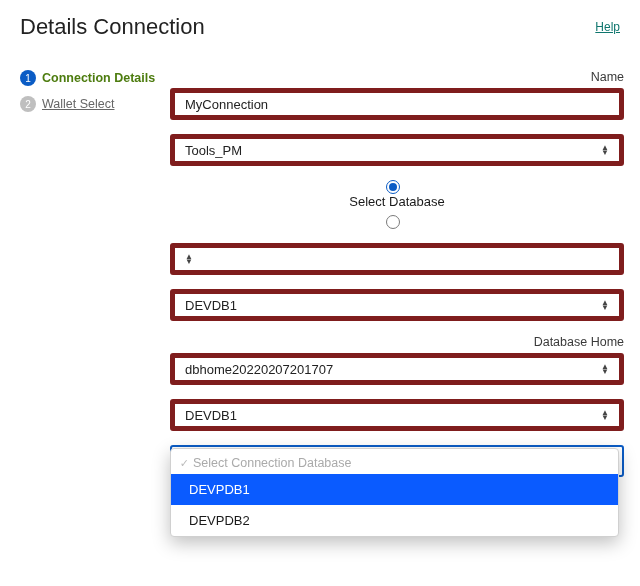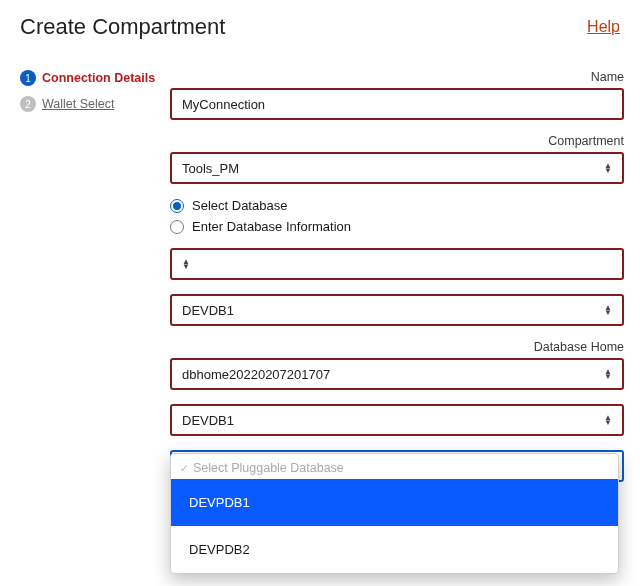--- a/index.html
+++ b/index.html
@@ -17,23 +17,23 @@
     display: flex;
     justify-content: space-between;
     align-items: center;
   }
   .header h1 {
     font-size: 22px;
     font-weight: 400;
     color: #222;
   }
   .help-link {
-    color: #c2410c;
+    color: #0f766e;
     text-decoration: underline;
-    font-size: 16px;
+    font-size: 12px;
     cursor: pointer;
   }
   .body {
     display: flex;
     padding: 20px 16px 0 20px;
   }
   .steps {
     width: 150px;
     flex-shrink: 0;
   }
@@ -47,21 +47,21 @@
     width: 16px; height: 16px;
     border-radius: 50%;
     display: inline-flex;
     align-items: center; justify-content: center;
     font-size: 10px;
     color: #fff;
     margin-right: 6px;
     flex-shrink: 0;
   }
   .step-active .step-num { background: #0b5cc5; }
-  .step-active .step-label { font-weight: 600; color: #b91c1c; }
+  .step-active .step-label { font-weight: 600; color: #4d7c0f; }
   .step-inactive .step-num { background: #bfbfbf; }
   .step-inactive .step-label { color: #666; text-decoration: underline; }
   .form {
     flex: 1;
     min-width: 0;
   }
   .field {
     margin-bottom: 14px;
     text-align: right;
   }
@@ -79,21 +79,21 @@
   .compartment-strong { font-weight: 600; }
   .change-link {
     color: #0b5cc5;
     text-decoration: underline;
     cursor: pointer;
     margin-left: 6px;
   }
   .input, .select {
     width: 100%;
     height: 32px;
-    border: 2px solid #7f1d1d;
+    border: 5px solid #7f1d1d;
     border-radius: 3px;
     padding: 0 10px;
     font-size: 13px;
     background: #fff;
     color: #222;
     display: flex;
     align-items: center;
     justify-content: space-between;
     position: relative;
   }
@@ -104,20 +104,21 @@
     line-height: 5px;
     font-size: 8px;
     color: #444;
   }
   .radio-row {
     display: flex;
     align-items: center;
     margin-bottom: 6px;
     font-size: 13px;
     cursor: pointer;
+    flex-direction: column;
   }
   .radio-circ {
     width: 14px; height: 14px;
     border: 1px solid #7a7a7a;
     border-radius: 50%;
     margin-right: 8px;
     display: inline-flex;
     align-items: center; justify-content: center;
   }
   .radio-checked .radio-circ {
@@ -141,21 +142,21 @@
     left: 0;
     width: 99%;
     background: #fff;
     border: 1px solid #d0d0d0;
     border-radius: 4px;
     box-shadow: 0 6px 18px rgba(0,0,0,0.25);
     z-index: 50;
     overflow: hidden;
   }
   .dropdown-item {
-    padding: 16px 18px;
+    padding: 8px 18px;
     font-size: 13px;
     cursor: pointer;
     display: flex;
     align-items: center;
   }
   .dropdown-hint {
     color: #aaa;
     padding: 7px 18px 4px 6px;
     font-size: 12.5px;
     display: flex;
@@ -169,21 +170,21 @@
   }
   .dropdown-item.highlight {
     background: #0a5bff;
     color: #fff;
   }
 </style>
 </head>
 <body>
 
 <div class="header">
-  <h1>Create Compartment</h1>
+  <h1>Details Connection</h1>
   <a class="help-link">Help</a>
 </div>
 
 <div class="body">
   <div class="steps">
     <div class="step step-active">
       <span class="step-num">1</span>
       <span class="step-label">Connection Details</span>
     </div>
     <div class="step step-inactive">
@@ -195,37 +196,35 @@
   <div class="form">
 
     <div class="field">
       <span class="field-label">Name</span>
       <div class="input">
         <span>MyConnection</span>
       </div>
     </div>
 
     <div class="field">
-      <span class="field-label">Compartment</span>
       <div class="select">
         <span>Tools_PM</span>
         <span class="select-arrows">▲<br>▼</span>
       </div>
     </div>
 
     <div class="field">
       <div class="radio-row radio-checked">
         <span class="radio-circ">
             <span class="radio-dot"></span>
           </span>
         <span>Select Database</span>
       </div>
       <div class="radio-row">
         <span class="radio-circ"></span>
-        <span>Enter Database Information</span>
       </div>
     </div>
 
     <div class="field">
       <div class="select">
         <span class="select-arrows">▲<br>▼</span>
       </div>
     </div>
 
     <div class="field">
@@ -249,21 +248,21 @@
         <span class="select-arrows">▲<br>▼</span>
       </div>
     </div>
 
     <div class="field" style="margin-bottom:4px;">
       <div class="dropdown-wrap">
         <div class="dropdown-truncated"></div>
         <div class="dropdown-menu">
           <div class="dropdown-hint">
             <span class="check">✓</span>
-            <span>Select Pluggable Database</span>
+            <span>Select Connection Database</span>
           </div>
           <div class="dropdown-item highlight">DEVPDB1</div>
           <div class="dropdown-item">DEVPDB2</div>
         </div>
       </div>
     </div>
 
   </div>
 </div>
 

